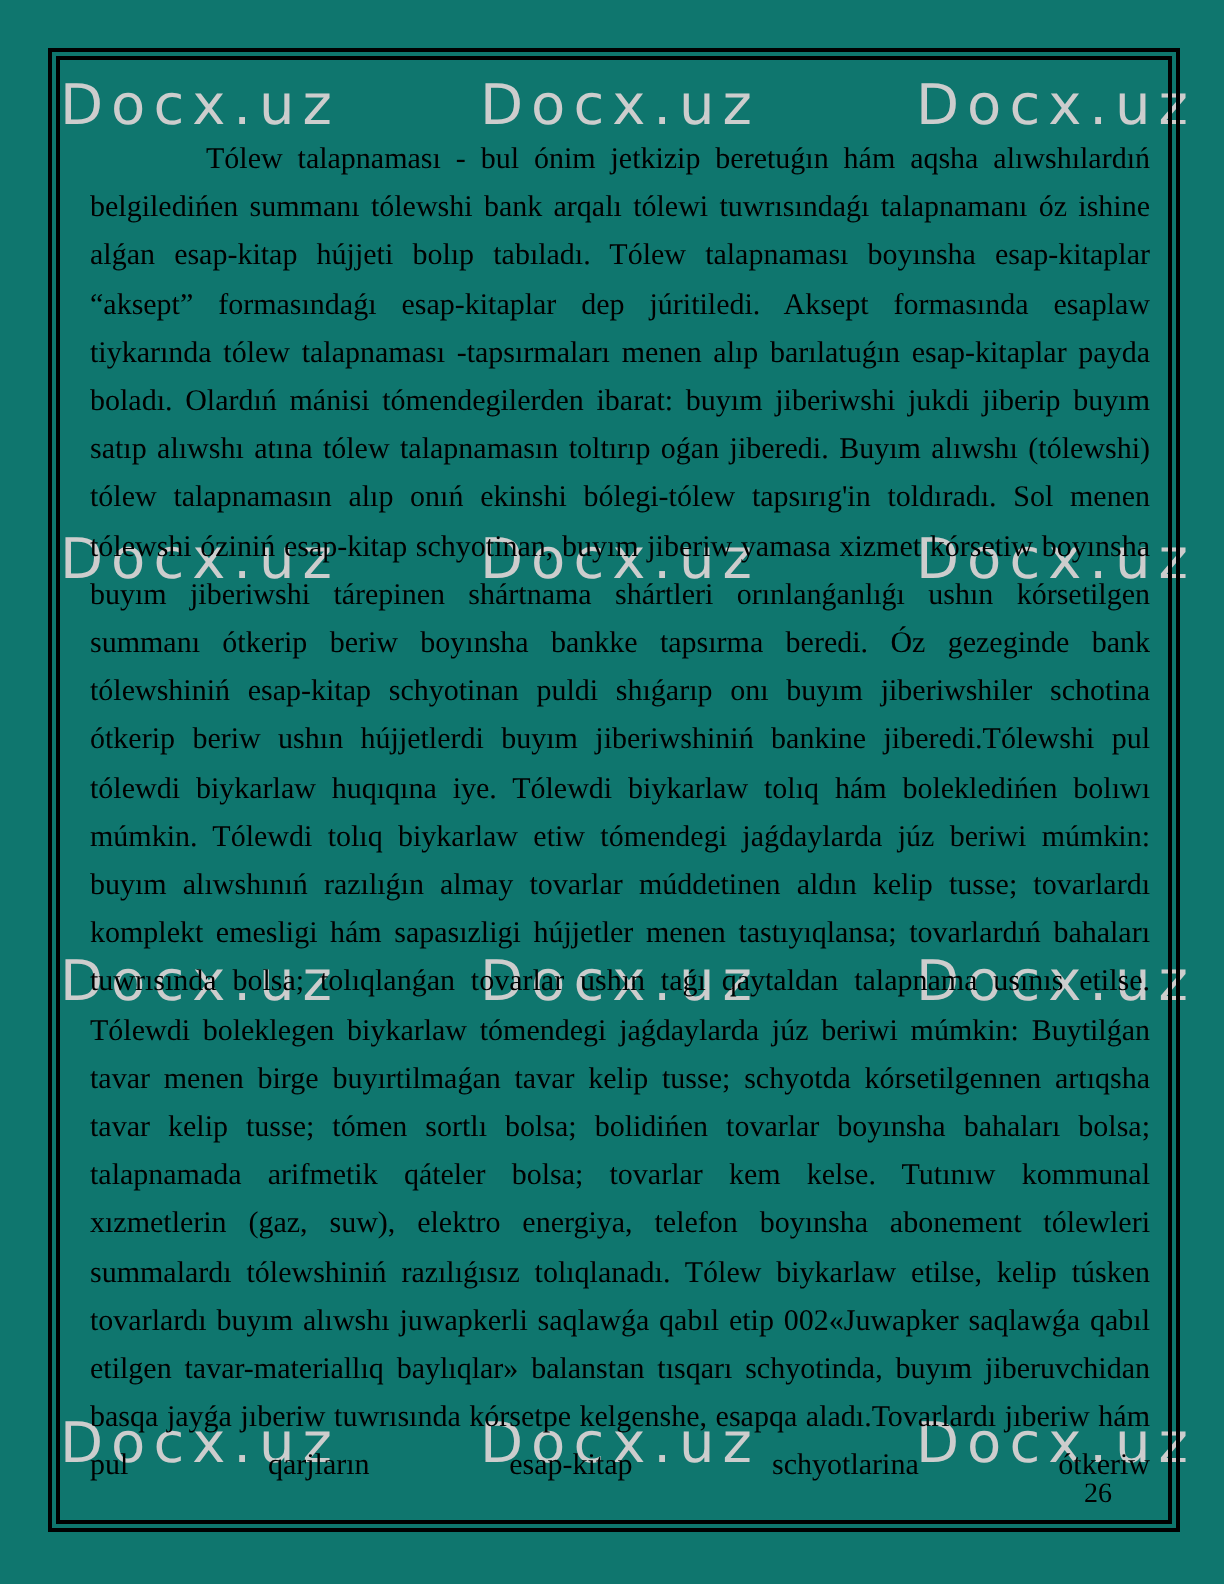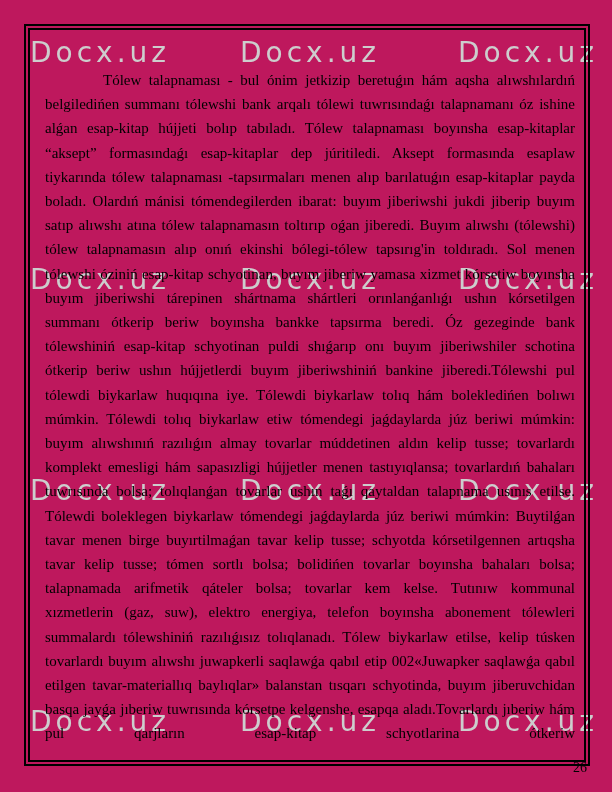--- a/index.html
+++ b/index.html
@@ -4,21 +4,21 @@
 <style>
   html, body {
     margin: 0;
     padding: 0;
     background: #ffffff;
   }
   .page {
     position: relative;
     width: 612px;
     height: 792px;
-    background: #be185d;
+    background: #0f766e;
     overflow: hidden;
     font-family: "Liberation Serif", "DejaVu Serif", serif;
   }
   
   .watermark-layer {
     position: absolute;
     inset: 0;
     z-index: 0;
   }
   .wm {
@@ -69,26 +69,25 @@
     line-height: 24.2px;
     text-align: justify;
     text-align-last: justify;
     text-indent: 58px;
     word-spacing: 0.5px;
   }
   
   .page-number {
     position: absolute;
     top: 740px;
-    right: 25px;
+    right: 56px;
     z-index: 2;
     color: #000000;
     font-size: 14px;
     line-height: 16px;
-    margin-top: 20px;
   }
 </style>
 </head>
 <body>
 
 <div class="page">
 
   <div class="watermark-layer">
     <span class="wm">Docx.uz</span>
     <span class="wm">Docx.uz</span>

